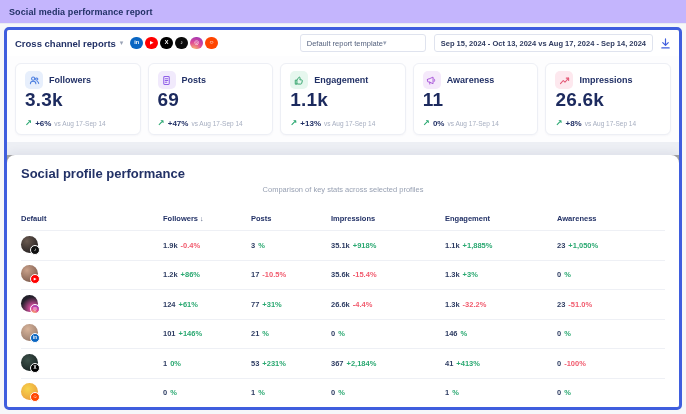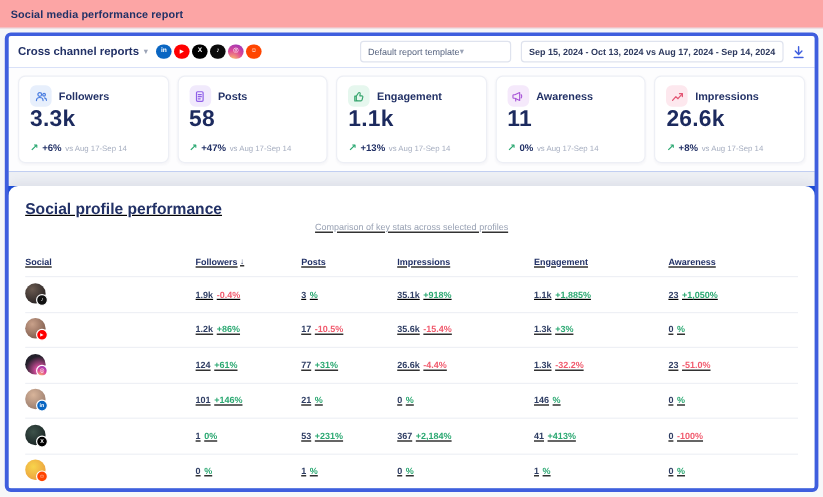--- a/index.html
+++ b/index.html
@@ -4,28 +4,28 @@
 <style>
   html,body{margin:0;padding:0;}
   body{
     width:686px;height:414px;overflow:hidden;position:relative;
     background:#f6f7f9;
     font-family:"Liberation Sans","DejaVu Sans",sans-serif;
     -webkit-font-smoothing:antialiased;
   }
   
   .topbar{
-    height:23px;background:#fca5a5;border-bottom:1px solid #e9ecf2;
+    height:23px;background:#c4b5fd;border-bottom:1px solid #e9ecf2;
     display:flex;align-items:center;padding-left:9px;
   }
   .topbar .title{font-size:9px;font-weight:700;color:#223166;letter-spacing:.1px;}
   
   .panel{
     position:absolute;left:4px;right:4px;top:27px;bottom:4px;
-    background:#1d4ed8;border:3px solid #3f5ede;border-radius:5px;
+    background:#a3a3a3;border:3px solid #3f5ede;border-radius:5px;
     overflow:hidden;display:flex;flex-direction:column;
   }
   
   .toolbar{
     height:26px;min-height:26px;display:flex;align-items:center;
     padding:0 8px;background:#fff;
   }
   .report-name{font-size:9.5px;font-weight:700;color:#223166;}
   .chev{font-size:7px;color:#9aa3b6;margin:0 4px 0 4px;}
   .channels{display:flex;align-items:center;gap:2.5px;margin-left:3px;}
@@ -58,21 +58,21 @@
   .kpi-foot{display:flex;align-items:baseline;gap:3px;margin-top:7px;}
   .arrow{color:#2aa871;font-size:8.5px;font-weight:700;}
   .kpi-change{font-size:8px;font-weight:700;color:#223166;}
   .kpi-vs{font-size:6.5px;color:#a6aec0;}
   
   .strip{height:19px;background:#edeff4;position:relative;overflow:hidden;}
   
   .card{
     flex:1;background:#ffffff;border-radius:8px 8px 0 0;
     box-shadow:0 -3px 8px rgba(35,48,100,.07);
-    padding:11px 14px 0 14px;position:relative;text-decoration:underline;
+    padding:11px 14px 0 14px;position:relative;
   }
   .card-title{font-size:13px;font-weight:700;color:#223166;}
   .card-sub{font-size:7.5px;color:#98a1b3;margin-top:4px;text-align:center;}
   .thead,.trow{
     display:grid;grid-template-columns:142px 88px 80px 114px 112px 1fr;
     align-items:center;
   }
   .thead{margin-top:12px;height:24px;font-size:7.5px;font-weight:700;color:#223166;}
   .thead .hcell{display:flex;align-items:center;gap:2px;}
   .sort-arrow{font-size:7px;color:#556282;}
@@ -151,21 +151,21 @@
     <div class="kpi">
       <div class="kpi-head">
         <span class="kpi-ic" style="background:#f1eafc;">
           <svg width="11" height="11" viewBox="0 0 12 12" fill="none" stroke="#8f5fe8" stroke-width="1.1" stroke-linecap="round">
             <rect x="3" y="1.6" width="6" height="8.8" rx="1"></rect>
               <path d="M4.6 4.2h2.8M4.6 6.1h2.8M4.6 8h1.8"></path>
           </svg>
         </span>
         <span class="kpi-label">Posts</span>
       </div>
-      <div class="kpi-value">58</div>
+      <div class="kpi-value">69</div>
       <div class="kpi-foot">
         <span class="arrow">↗</span>
         <span class="kpi-change">+47%</span>
         <span class="kpi-vs">vs Aug 17-Sep 14</span>
       </div>
     </div>
 
     <div class="kpi">
       <div class="kpi-head">
         <span class="kpi-ic" style="background:#e6f7ee;">
@@ -224,21 +224,21 @@
   <div class="strip">
     
   </div>
 
   <div class="card">
     <div class="card-title">Social profile performance</div>
     <div class="card-sub">Comparison of key stats across selected profiles</div>
 
     <div class="thead">
       <span class="hcell">
-          <span>Social</span>
+          <span>Default</span>
         </span>
       <span class="hcell">
           <span>Followers</span>
           <span class="sort-arrow">↓</span>
         </span>
       <span class="hcell">
           <span>Posts</span>
         </span>
       <span class="hcell">
           <span>Impressions</span>

